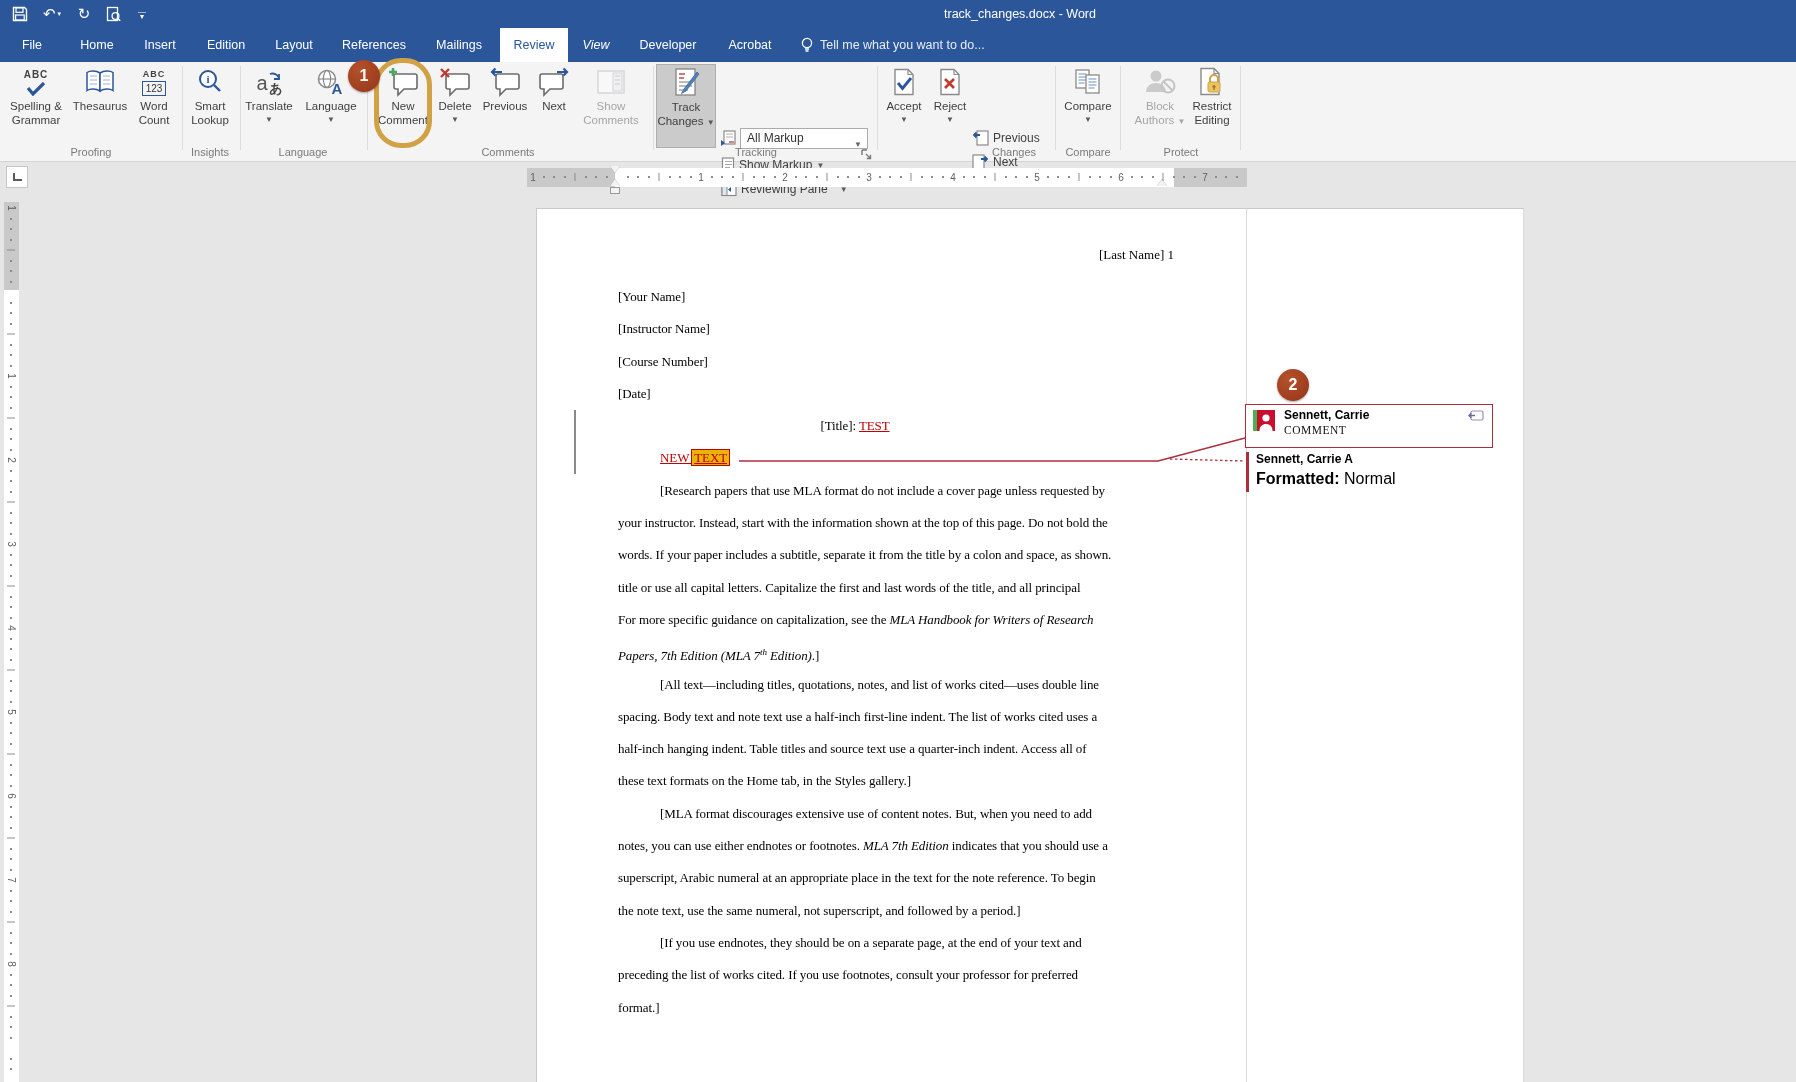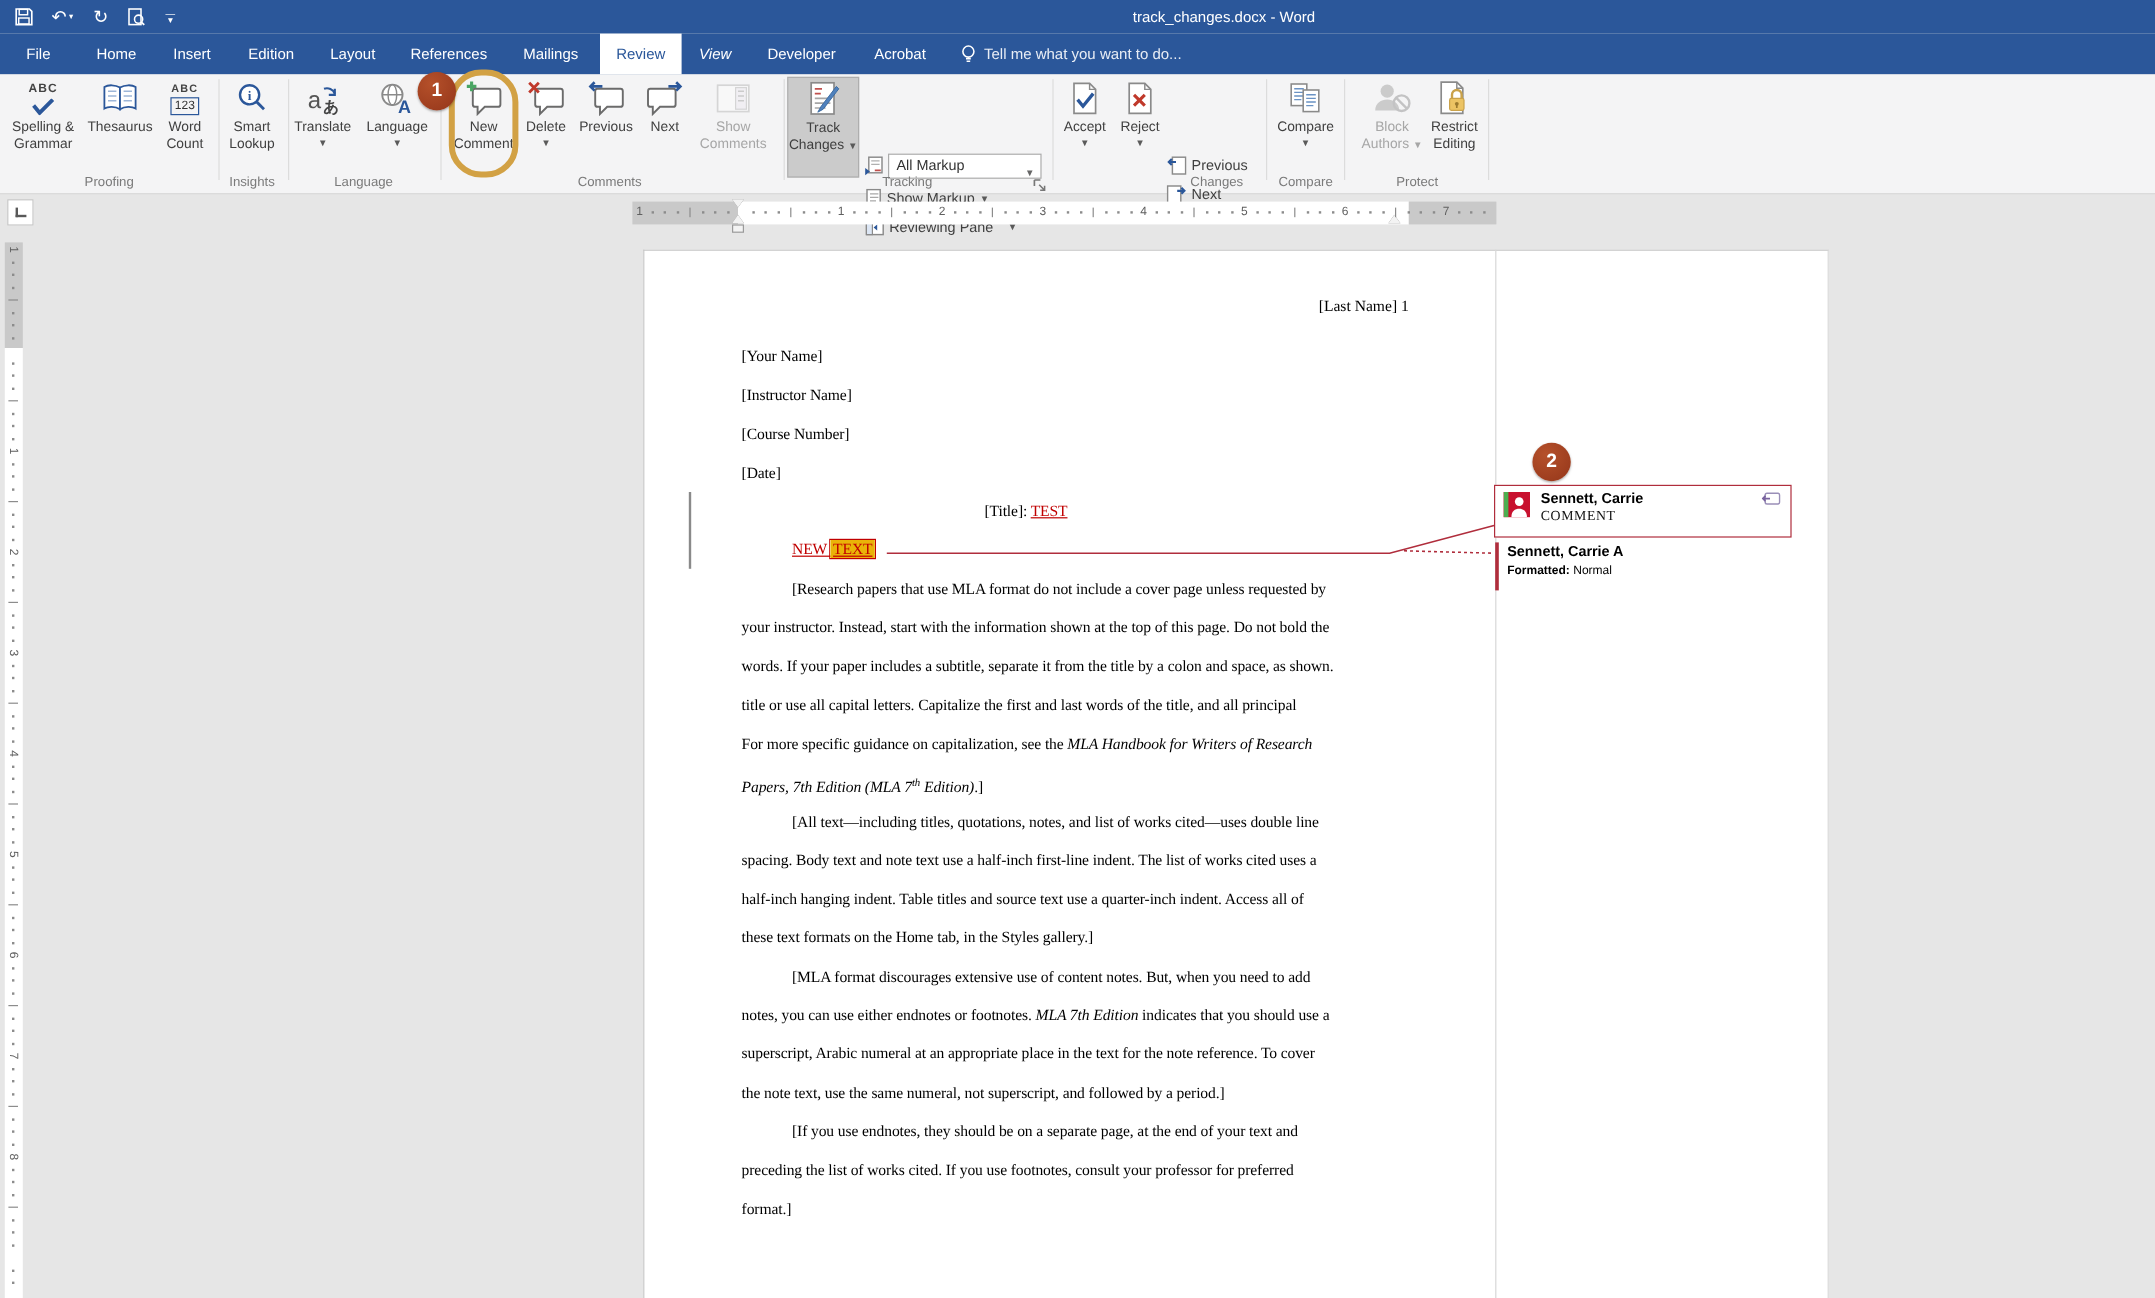--- a/index.html
+++ b/index.html
@@ -75,21 +75,21 @@
   
   .comment-card{left:1245px;top:404px;width:248px;height:44px;background:#fff;
                 border:1.5px solid #b02d3c;}
   .avatar{position:absolute;left:7px;top:5px;width:22px;height:21px;background:#c8102e;overflow:hidden;}
   .avatar .stripe{position:absolute;left:0;top:0;width:4px;height:21px;background:#4caf50;}
   .c-author{position:absolute;left:38px;top:3px;font-size:12px;font-weight:bold;color:#000;}
   .c-label{position:absolute;left:38px;top:19px;font-family:"Liberation Serif",serif;font-size:11.5px;letter-spacing:.5px;color:#111;}
   .reply-ic{position:absolute;right:8px;top:5px;}
   .fmt-bar{left:1246px;top:452px;width:3px;height:40px;background:#b02d3c;}
   .fmt-author{left:1256px;top:452px;font-size:12px;font-weight:bold;color:#000;}
-  .fmt-line{left:1256px;top:470px;font-size:10px;color:#000;}
+  .fmt-line{left:1256px;top:470px;font-size:16px;color:#000;}
   .fmt-line b{font-weight:bold;}
 
   
   .badge{width:32px;height:32px;border-radius:50%;
          background:radial-gradient(circle at 35% 30%,#b5502a,#94361a);
          color:#fff;font-size:16px;font-weight:bold;display:flex;align-items:center;justify-content:center;
          z-index:61;box-shadow:0 1px 2px rgba(0,0,0,.35);}
   .ring{left:374px;top:58px;width:58px;height:90px;border:5px solid #d2a144;border-radius:27px;z-index:60;}
 
   svg{display:block;}
@@ -445,21 +445,21 @@
       <div class="doc-line"><span>words. If your paper includes a subtitle, separate it from the title by a colon and space, as shown.</span></div>
       <div class="doc-line"><span>title or use all capital letters. Capitalize the first and last words of the title, and all principal</span></div>
       <div class="doc-line"><span>For more specific guidance on capitalization, see the </span><span class="it">MLA Handbook for Writers of Research</span></div>
       <div class="doc-line"><span class="it">Papers, 7th Edition (MLA 7</span><sup class="it">th</sup><span class="it"> Edition)</span><span>.]</span></div>
       <div class="doc-line ind"><span>[All text—including titles, quotations, notes, and list of works cited—uses double line</span></div>
       <div class="doc-line"><span>spacing. Body text and note text use a half-inch first-line indent. The list of works cited uses a</span></div>
       <div class="doc-line"><span>half-inch hanging indent. Table titles and source text use a quarter-inch indent. Access all of</span></div>
       <div class="doc-line"><span>these text formats on the Home tab, in the Styles gallery.]</span></div>
       <div class="doc-line ind"><span>[MLA format discourages extensive use of content notes. But, when you need to add</span></div>
       <div class="doc-line"><span>notes, you can use either endnotes or footnotes. </span><span class="it">MLA 7th Edition</span><span> indicates that you should use a</span></div>
-      <div class="doc-line"><span>superscript, Arabic numeral at an appropriate place in the text for the note reference. To cover</span></div>
+      <div class="doc-line"><span>superscript, Arabic numeral at an appropriate place in the text for the note reference. To begin</span></div>
       <div class="doc-line"><span>the note text, use the same numeral, not superscript, and followed by a period.]</span></div>
       <div class="doc-line ind"><span>[If you use endnotes, they should be on a separate page, at the end of your text and</span></div>
       <div class="doc-line"><span>preceding the list of works cited. If you use footnotes, consult your professor for preferred</span></div>
       <div class="doc-line"><span>format.]</span></div>
     </div>
   <div class="abs changebar"></div>
 
   <svg class="abs" style="left:0;top:0;pointer-events:none;z-index:30;" width="1796" height="1082">
     <path d="M739 461 L1158 461 L1245 438" fill="none" stroke="#b02d3c" stroke-width="1.3"></path>
     <path d="M1170 459 L1244 461" fill="none" stroke="#b02d3c" stroke-width="1.3" stroke-dasharray="2.5,2.5"></path>

